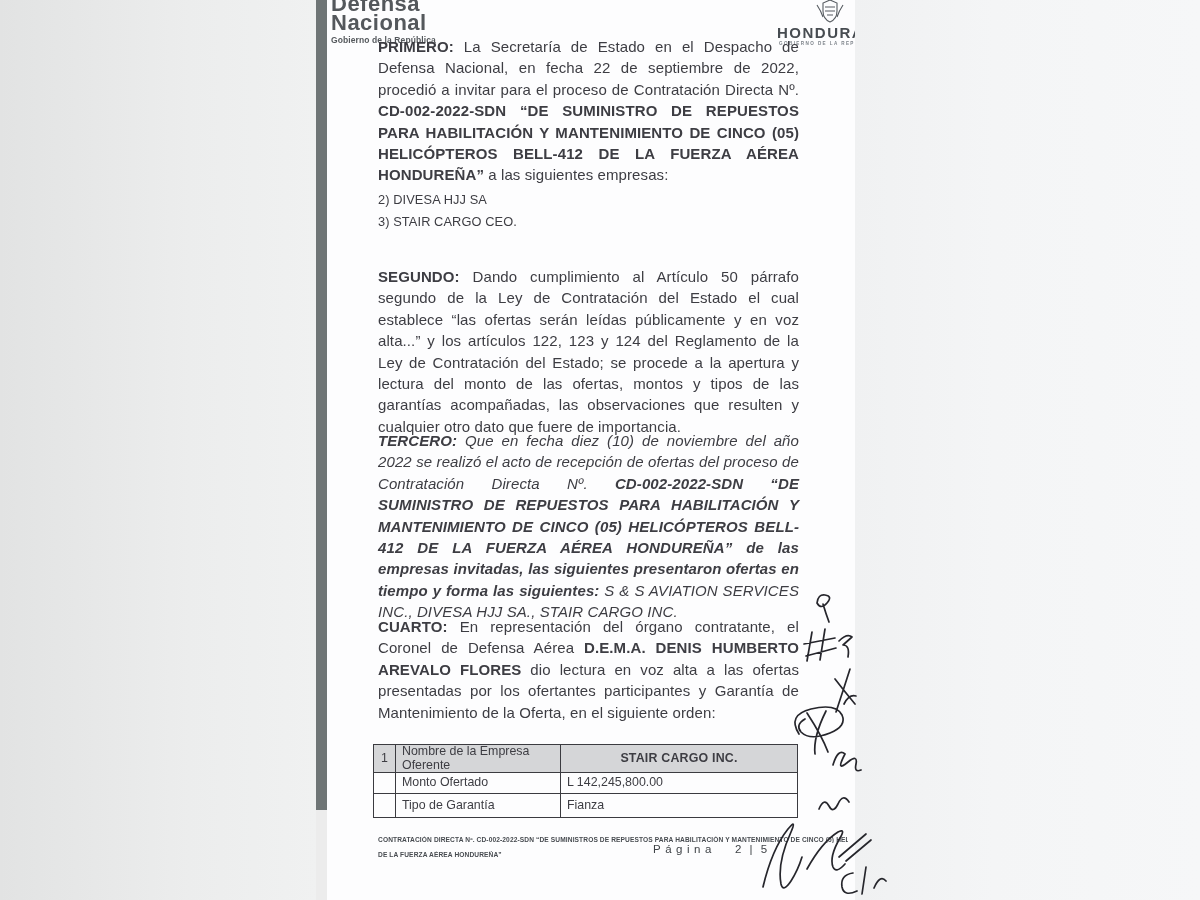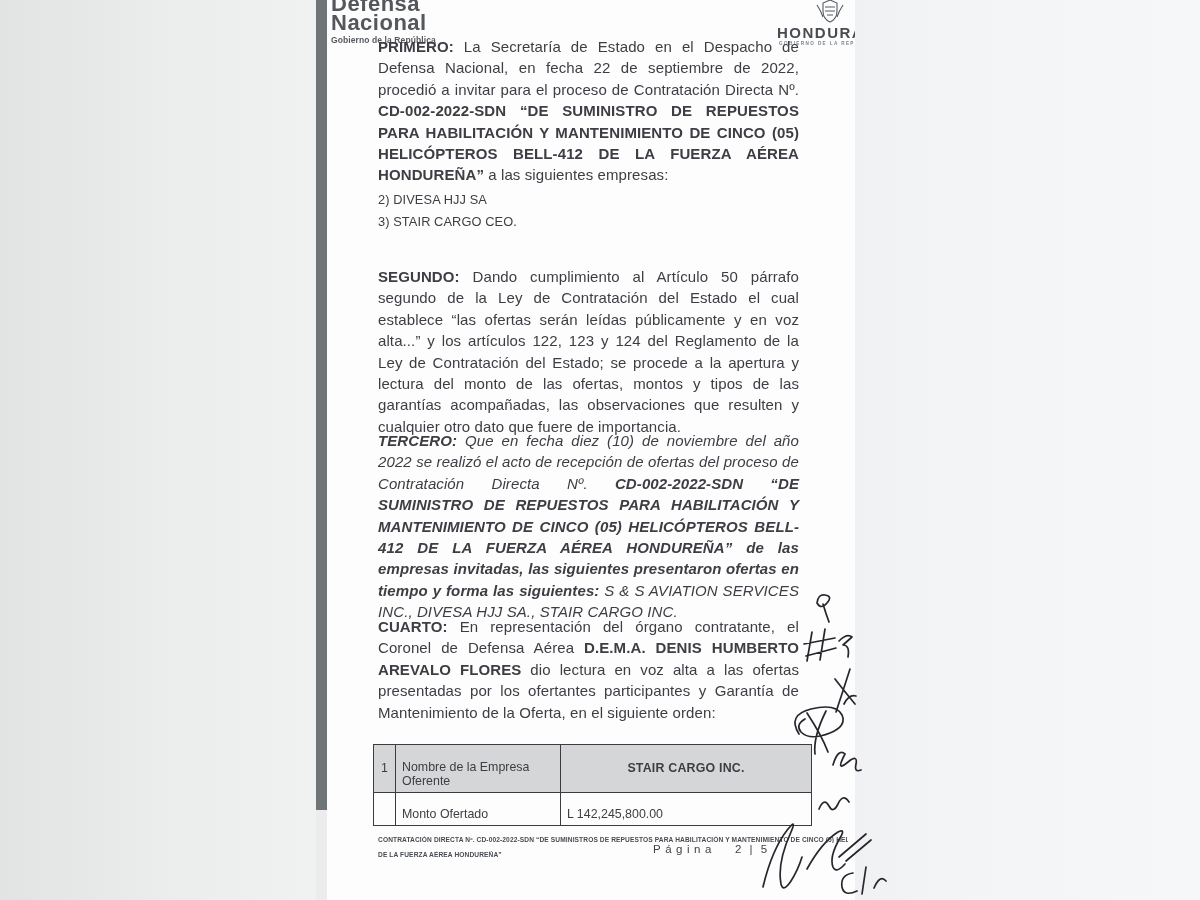--- a/index.html
+++ b/index.html
@@ -33,28 +33,28 @@
         font-size:15px;line-height:21.4px;text-align:justify;
         color:var(--text,#3d3d43);letter-spacing:.1px;}
   .para .sb{font-weight:700;}
   .p1{top:36px;} .p2{top:266px;} .p3{top:430px;font-style:italic;} .p4{top:616px;}
   .listing{position:absolute;left:51px;top:189px;width:421px;}
   .li-row{font-size:12.8px;line-height:21.6px;color:var(--text,#3d3d43);letter-spacing:.1px;}
 
   
   .offer-table{position:absolute;left:46px;top:744px;border-collapse:collapse;}
   .offer-table td{border:1.5px solid var(--table_border,#3b3b40);
-                  font-size:12.4px;color:var(--text,#3d3d43);padding:12px 0 0 6px;
+                  font-size:12.4px;color:var(--text,#3d3d43);padding:0 0 0 6px;
                   vertical-align:middle;line-height:13.5px;}
   .offer-table tr.hd td{background:var(--table_header_bg,#d5d6d8);height:27px;}
   .c-num{width:21px;text-align:center;padding:0 !important;}
   .c-lbl{width:158px;}
   .c-val{width:230px;}
   .r2 td{height:20px;} .r3 td{height:23px;}
-  .val-head{text-align:center;font-weight:700;padding:10px !important;letter-spacing:.2px;}
+  .val-head{text-align:center;font-weight:700;padding:0 !important;letter-spacing:.2px;}
 
   
   .f-small{position:absolute;left:51px;width:470px;font-size:6.6px;font-weight:700;
            color:#474b50;letter-spacing:.12px;white-space:nowrap;overflow:hidden;}
   .f1{top:836px;} .f2{top:851px;}
   .pg{position:absolute;left:326px;top:843px;font-size:11.5px;color:#3f4347;}
   .pg-label{letter-spacing:4.5px;text-align:right;}
   .pg-num{font-weight:400;letter-spacing:2.5px;margin-left:16px;}
 
   .ink{position:absolute;left:0;top:0;pointer-events:none;}
@@ -103,20 +103,25 @@
           <tr class="hd">
         <td class="c-num">1</td>
         <td class="c-lbl">Nombre de la Empresa Oferente</td>
         <td class="c-val val-head">STAIR CARGO INC.</td>
       </tr>
       <tr class="r2">
         <td class="c-num"></td>
         <td class="c-lbl">Monto Ofertado</td>
         <td class="c-val">L 142,245,800.00</td>
       </tr>
+      <tr class="r3">
+        <td class="c-num"></td>
+        <td class="c-lbl">Tipo de Garantía</td>
+        <td class="c-val">Fianza</td>
+      </tr>
     </tbody>
       </table>
 
     <div class="f-small f1">CONTRATACIÓN DIRECTA Nº. CD-002-2022-SDN “DE SUMINISTROS DE REPUESTOS PARA HABILITACIÓN Y MANTENIMIENTO DE CINCO (5) HELICÓPTEROS BELL-412</div>
     <div class="f-small f2">DE LA FUERZA AÉREA HONDUREÑA”</div>
     <div class="pg">
       <span class="pg-label">Página</span>
       <span class="pg-num">2 | 5</span>
     </div>
   </div>

